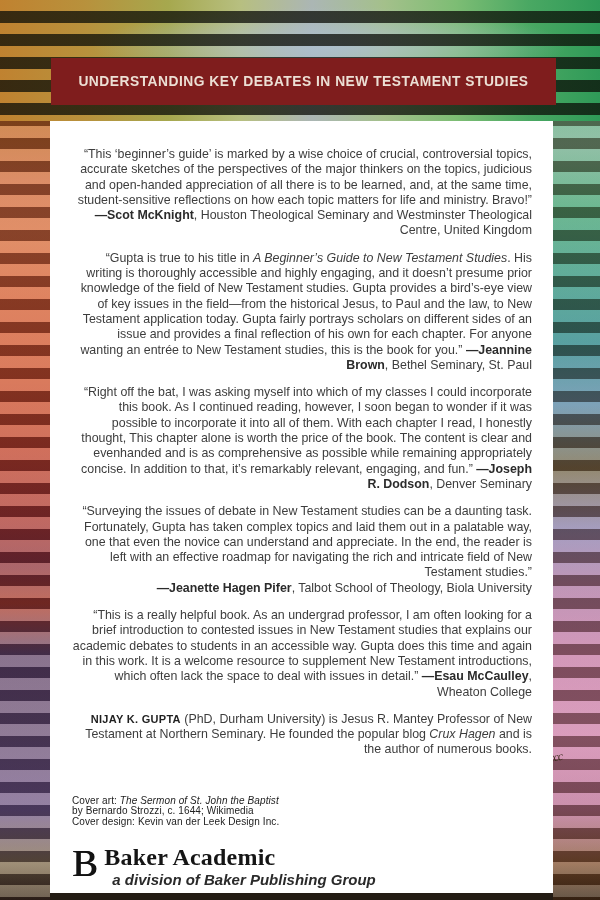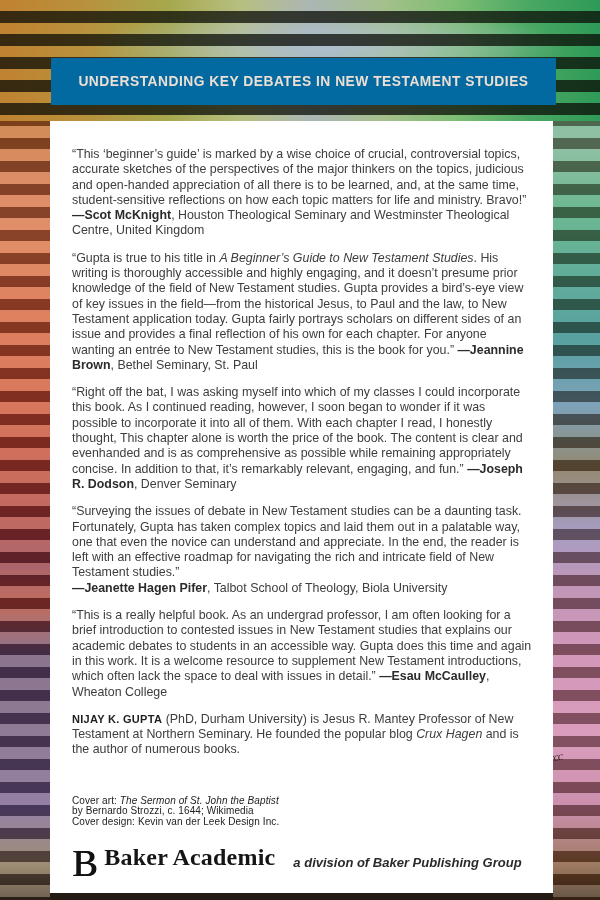--- a/index.html
+++ b/index.html
@@ -34,60 +34,60 @@
         #a4c08b 64%,#7dbd74 76%,#4aa863 88%,#2f9a58 100%);
   }
   .graffiti{
     position:absolute;left:549px;top:750px;
     font:italic 12px "Liberation Serif",serif;color:#3c2b1d;
     letter-spacing:-1px;transform:rotate(-9deg);
   }
   
   .banner{
     position:absolute;left:51px;top:58px;width:505px;height:47px;
-    background:#0369a1;display:flex;align-items:center;justify-content:center;
+    background:#7f1d1d;display:flex;align-items:center;justify-content:center;
   }
   .banner-title{
     font-weight:700;font-size:13.8px;letter-spacing:0.5px;white-space:nowrap;
     color:#ecdfd4;
   }
   
   .panel{
     position:absolute;left:50px;top:121px;width:503px;height:772px;
     background:#ffffff;box-sizing:border-box;
     padding:26px 13px 0 22px;
   }
   .quote, .bio{
     margin:0 8px 12px 0;
     font-size:12.4px;line-height:15.3px;color:#3d3d3d;
-    text-align:left;
+    text-align:right;
   }
   .b{font-weight:700;color:#2b2b2b;}
   .i{font-style:italic;}
   .bio{margin-top:8px;margin-bottom:0;}
   .bio-name{font-size:11px;letter-spacing:.3px;color:#1f1f1f;}
   .credits{
     margin-top:38px;
     font-size:10px;line-height:10.8px;color:#222222;letter-spacing:.1px;
   }
   
   .publisher{margin-top:16px;display:flex;align-items:flex-start;}
   .logo-mark{
     font-family:"Liberation Serif",serif;font-size:38px;line-height:38px;
     color:#121212;margin-right:7px;
     text-shadow:1px 0 0 #121212;
   }
-  .logo-text{display:flex;flex-direction:row;align-items:flex-end;}
+  .logo-text{display:flex;flex-direction:column;}
   .publisher-name{
     font-family:"Liberation Serif",serif;font-size:24px;line-height:26px;
     color:#151515;letter-spacing:.2px;font-weight:600;
   }
   .publisher-tagline{
     font-family:"Liberation Sans",sans-serif;font-style:italic;
-    font-size:13px;color:#2a2a2a;margin-top:1px;margin-left:18px;font-weight:700;
+    font-size:15px;color:#2a2a2a;margin-top:1px;margin-left:8px;font-weight:700;
   }
 </style>
 </head>
 <body>
 
 <div class="page">
 
   <div class="stripes-left"></div>
   <div class="stripes-right"></div>
   <div class="band-top"></div>

